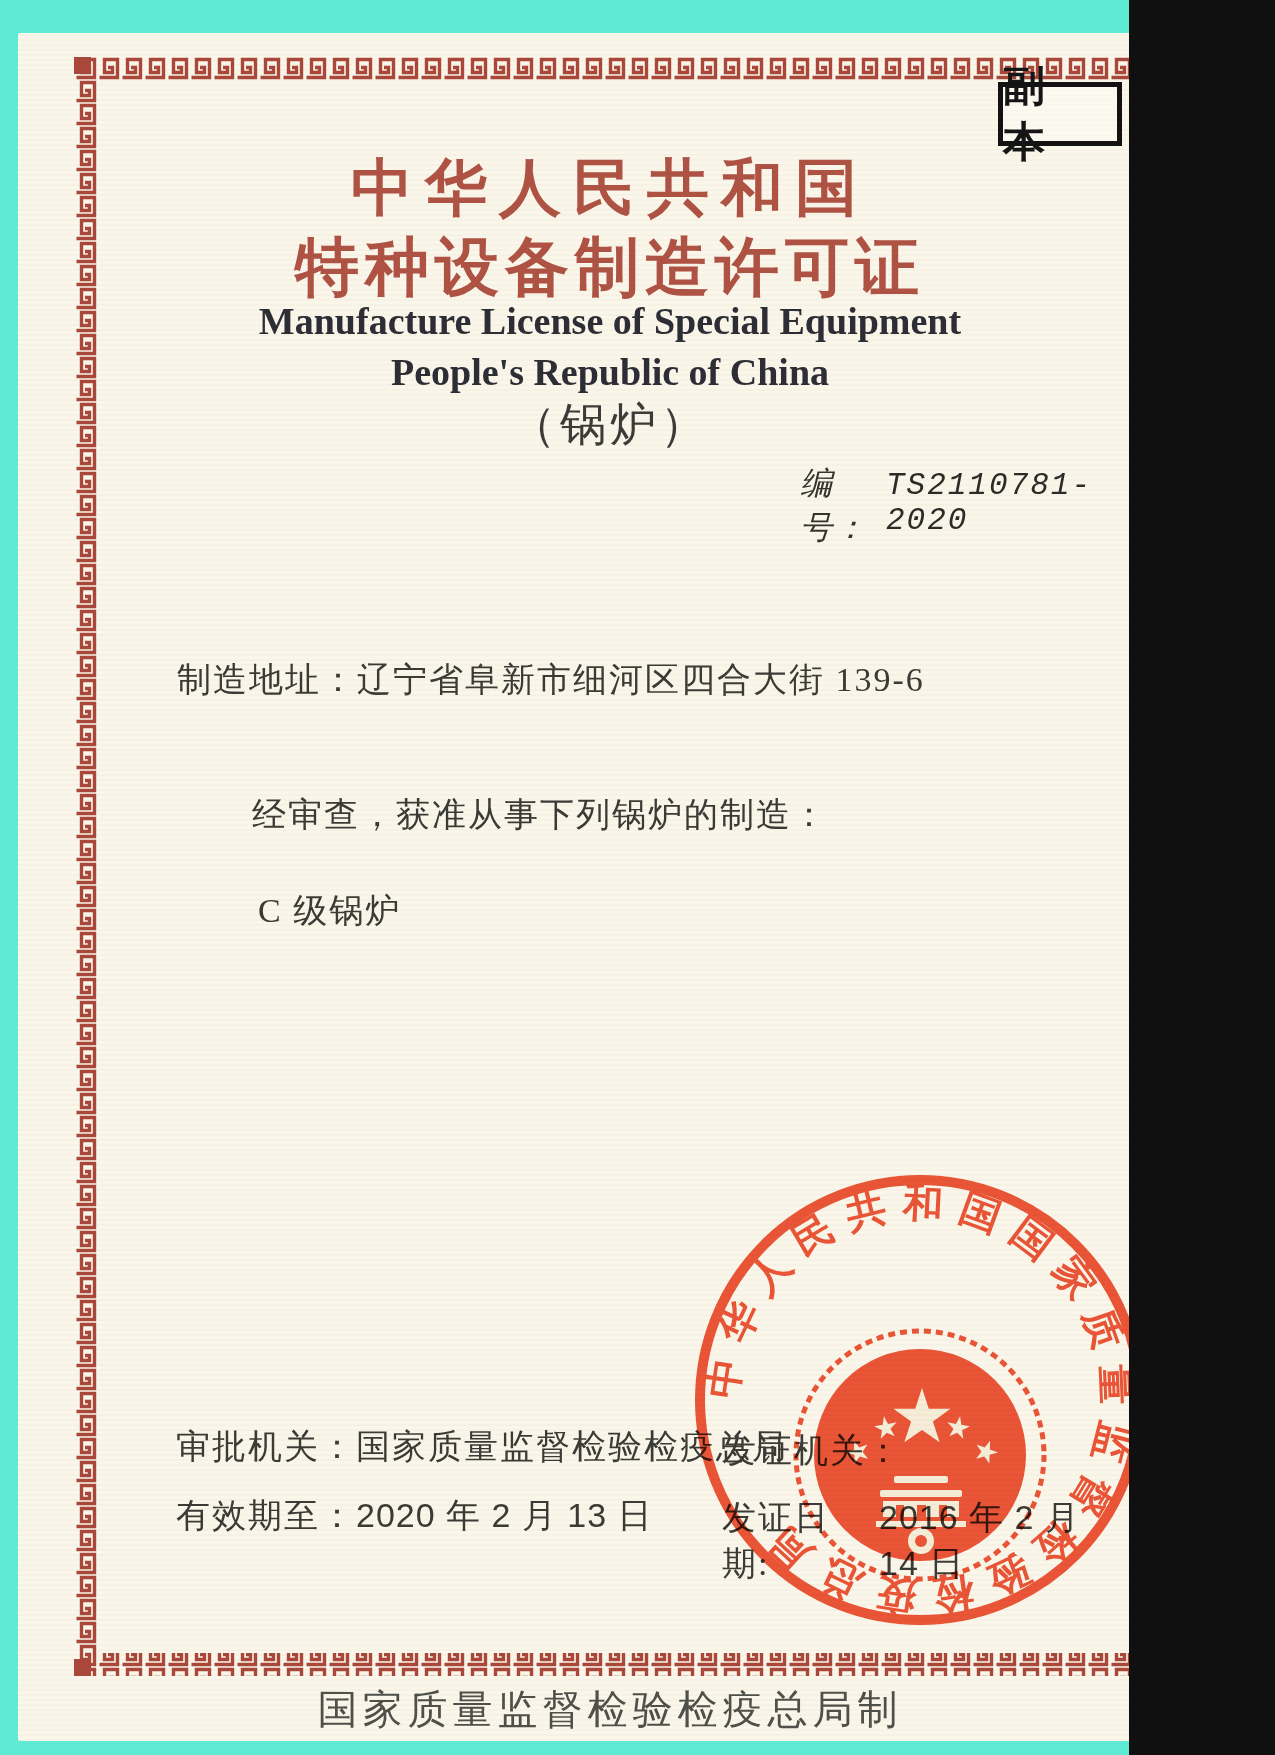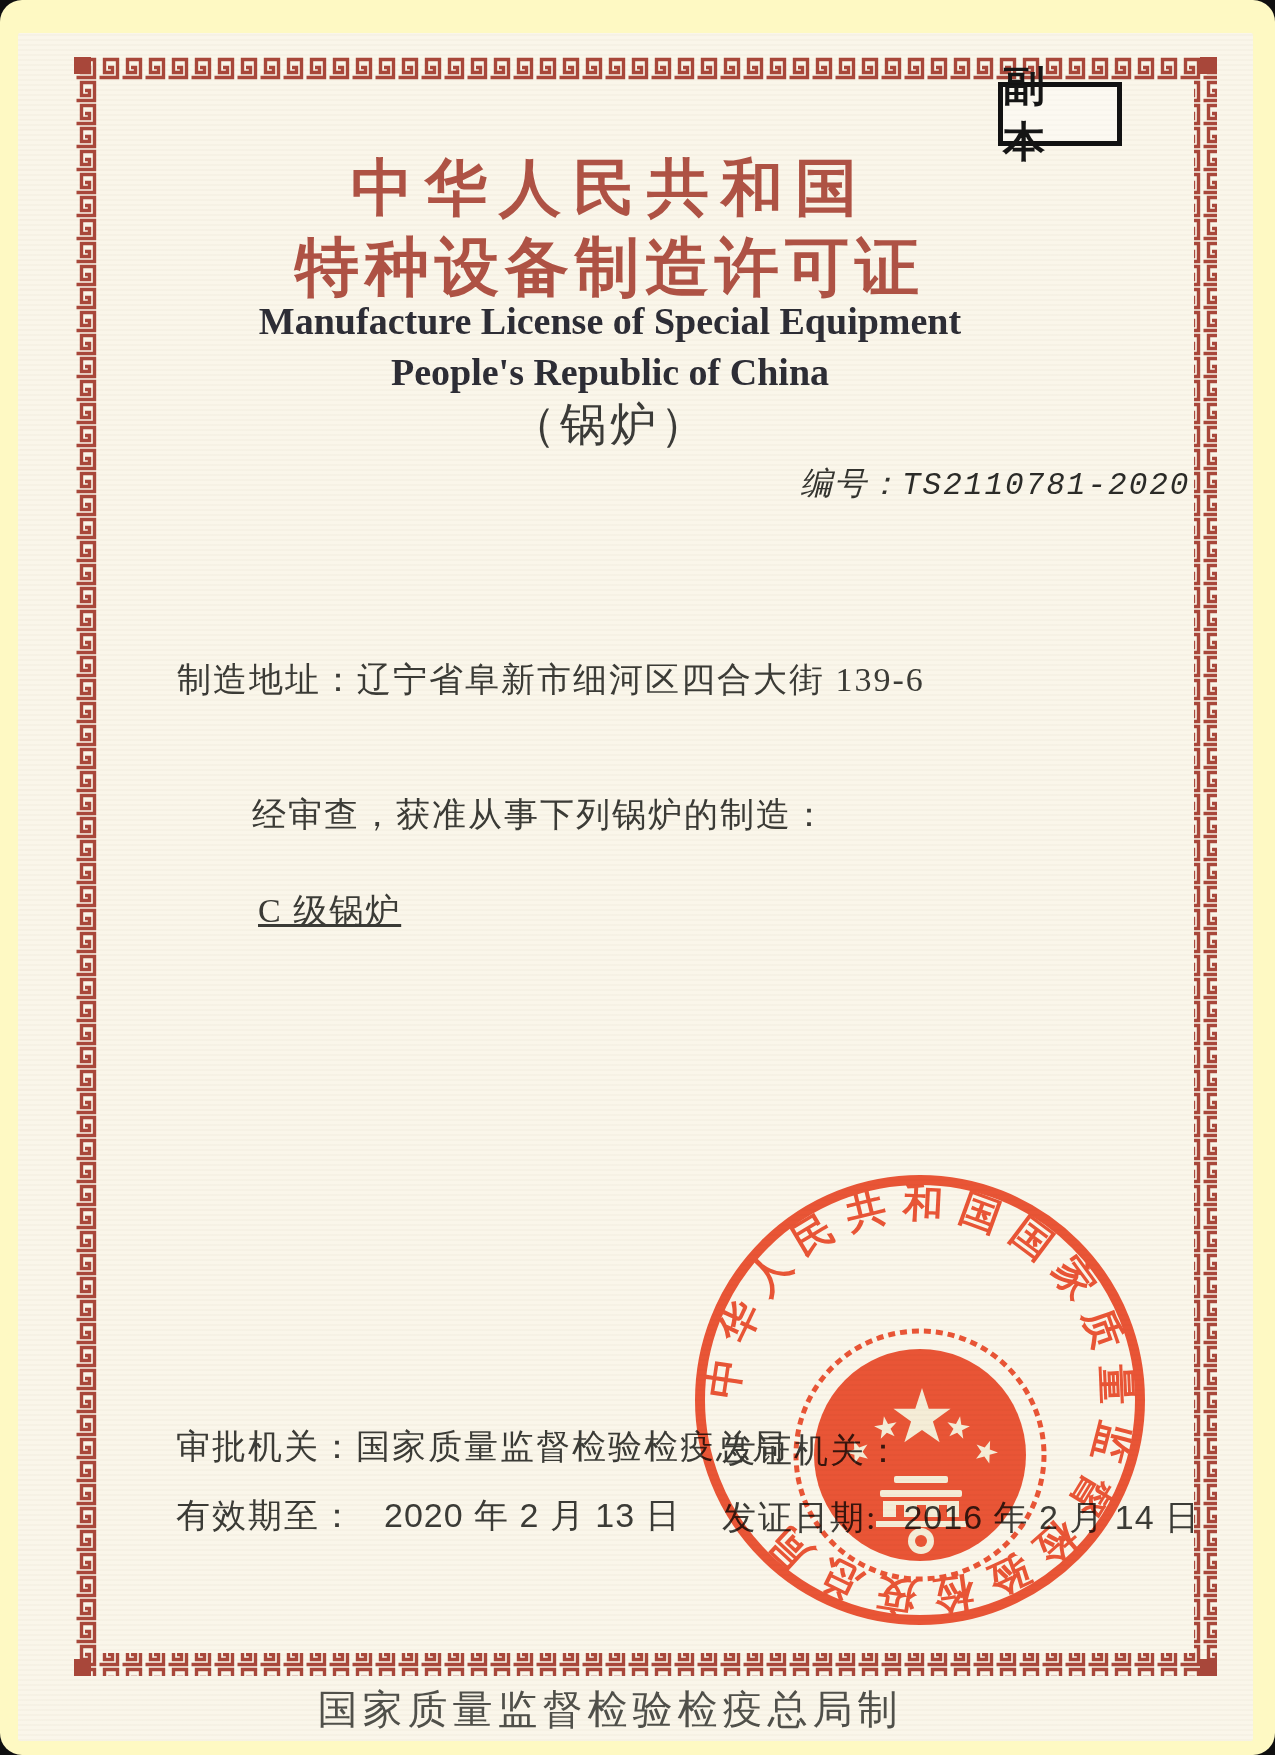--- a/index.html
+++ b/index.html
@@ -1,20 +1,19 @@
 <!DOCTYPE html>
 <html><head>
 <meta charset="utf-8">
 <style>
   html,body{margin:0;padding:0;background:#101010;}
   .stage{
-    position:relative;width:1275px;height:1755px;overflow:hidden;
-    background:#fef9c3;
+    position:relative;width:1129px;height:1755px;overflow:hidden;
+    background:#5eead4;
     font-family:"Liberation Serif","DejaVu Serif",serif;
-    border-radius:22px;
   }
   .paper{
     position:absolute;left:18px;top:33px;width:1235px;height:1708px;
     background:
       repeating-linear-gradient(0deg, rgba(120,100,60,0.03) 0 2px, rgba(0,0,0,0) 2px 5px),
       #faf6ea;
     border-radius:2px;
   }
   .abs{position:absolute;}
   .center-line{position:absolute;left:20px;width:1180px;text-align:center;}
@@ -33,21 +32,21 @@
     font-family:"Liberation Mono","DejaVu Sans Mono",monospace;
     font-size:31px;color:#2b2b28;letter-spacing:2px;
   }
   .field-row{display:flex;align-items:baseline;color:#3b3b36;font-size:34px;letter-spacing:2px;z-index:3;}
   .badge{
     left:998px;top:82px;width:114px;height:54px;
     border:5px solid #121212;display:flex;align-items:center;justify-content:center;
     font-size:42px;font-weight:bold;color:#151515;letter-spacing:10px;
     background:rgba(255,255,255,0.35);z-index:4;
   }
-  .num-sans{font-family:"Liberation Sans","DejaVu Sans",sans-serif;letter-spacing:1px;margin-left:28px;}
+  .num-sans{font-family:"Liberation Sans","DejaVu Sans",sans-serif;letter-spacing:1px;}
   .made-by{top:1682px;font-size:40px;color:#50504a;letter-spacing:5px;z-index:3;}
   .frame-svg{left:74px;top:57px;z-index:2;}
   .seal-svg{left:680px;top:1160px;z-index:5;mix-blend-mode:multiply;opacity:0.93;}
   .textlayer{z-index:3;}
 </style>
 </head>
 <body>
 
 <div class="stage">
 
@@ -84,21 +83,21 @@
     <span class="license-no">TS2110781-2020</span>
   </div>
 
   <div class="abs field-row" style="left:177px;top:657px;">
     <span>制造地址：</span>
     <span>辽宁省阜新市细河区四合大街 139-6</span>
   </div>
   <div class="abs field-row" style="left:252px;top:792px;">
     <span>经审查，获准从事下列锅炉的制造：</span>
   </div>
-  <div class="abs field-row" style="left:258px;top:888px;text-decoration:underline;">
+  <div class="abs field-row" style="left:258px;top:888px;">
     <span>C 级锅炉</span>
   </div>
 
   <div class="abs field-row" style="left:176px;top:1424px;">
     <span>审批机关：</span>
     <span>国家质量监督检验检疫总局</span>
   </div>
   <div class="abs field-row" style="left:176px;top:1493px;">
     <span>有效期至：</span>
     <span class="num-sans">2020 年 2 月 13 日</span>

